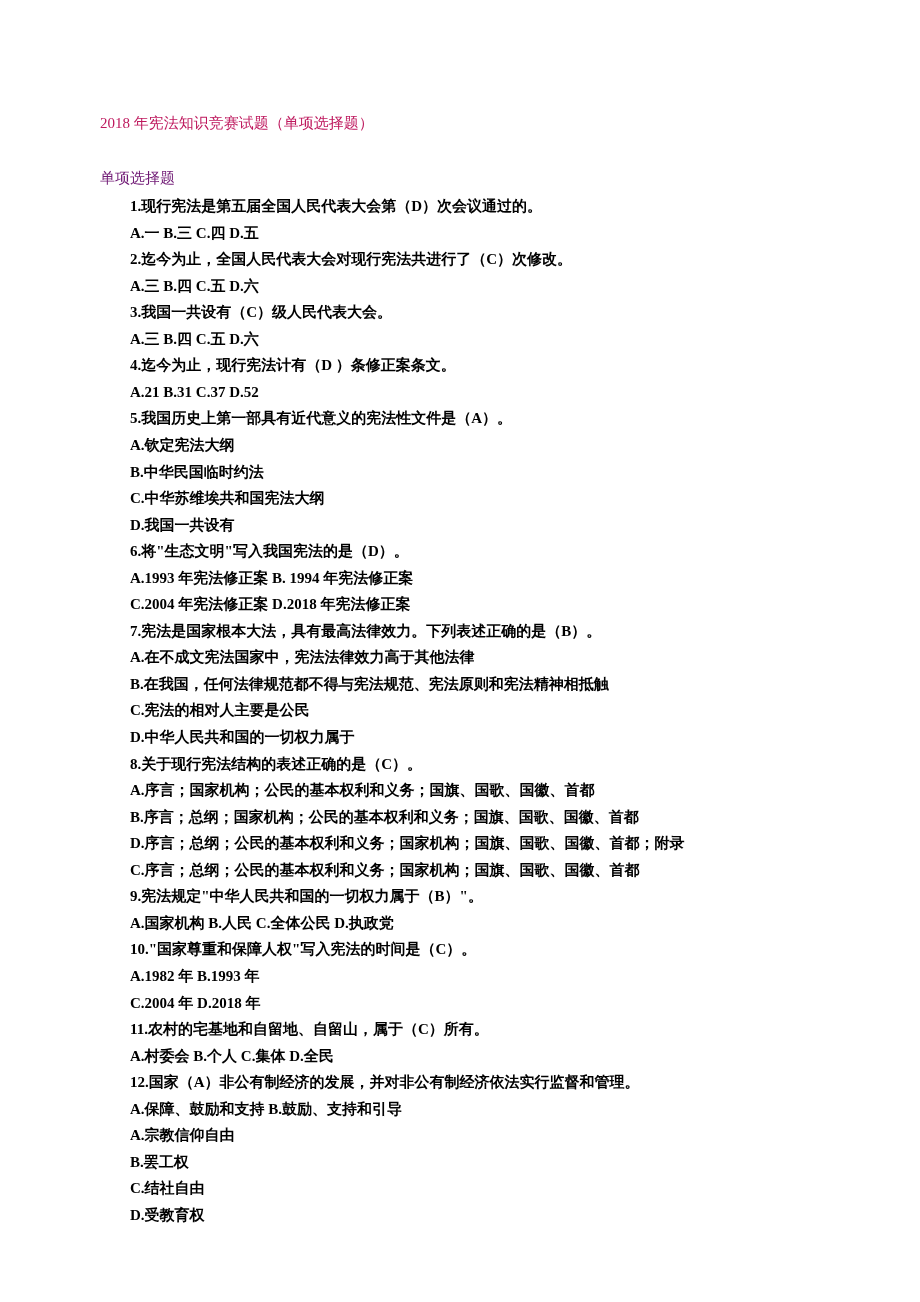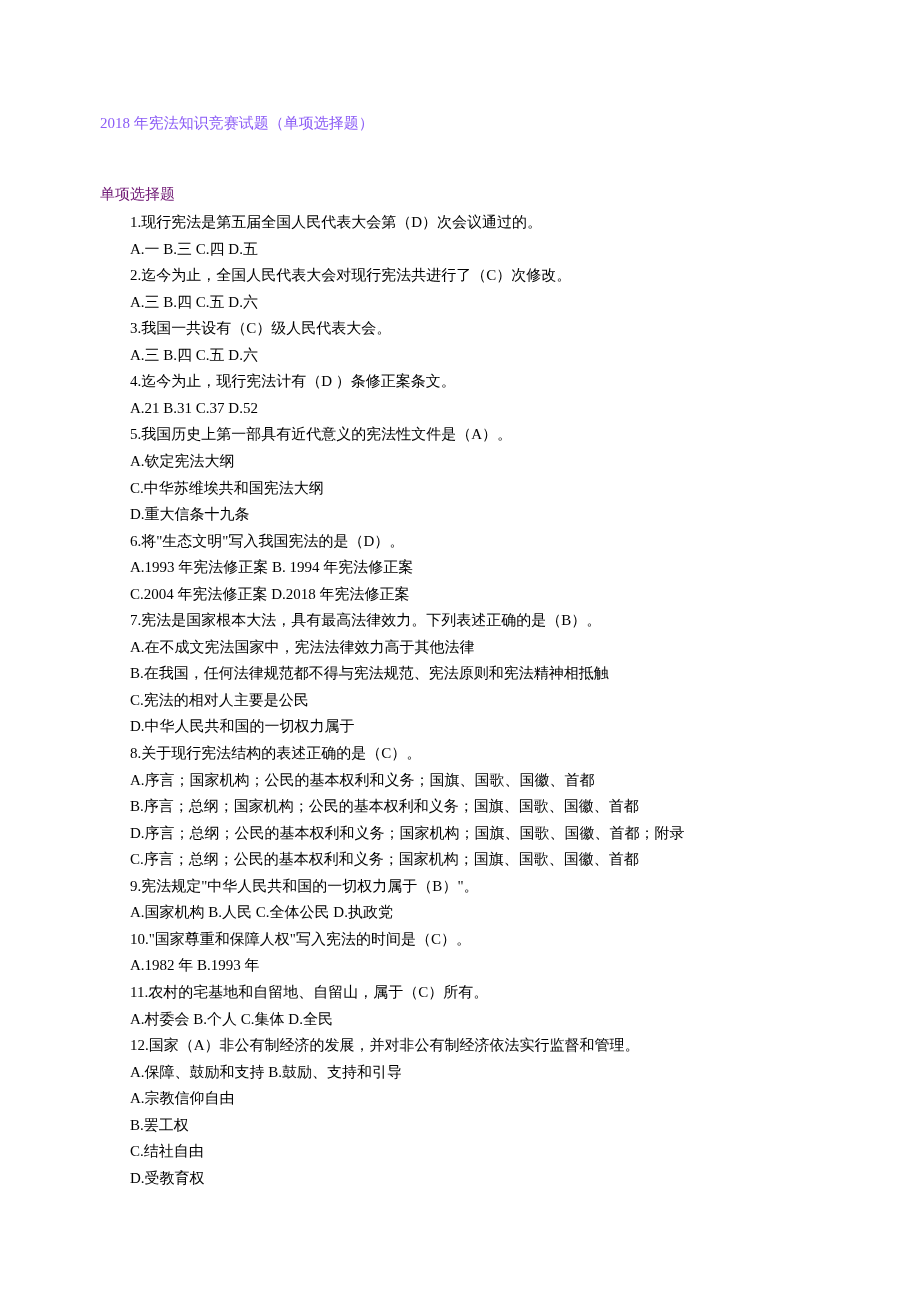--- a/index.html
+++ b/index.html
@@ -7,69 +7,72 @@
       background: #ffffff;
       margin: 0;
       padding: 110px 100px 60px 100px;
       width: 920px;
       box-sizing: border-box;
       font-size: 15px;
       color: #000000;
       line-height: 1.77;
     }
     .title {
-      color: #8b5cf6;
-      margin-bottom: 44px;
+      color: #be185d;
+      margin-bottom: 28px;
     }
     .section-heading {
       color: #701a75;
       margin-bottom: 2px;
     }
     .question {
       margin: 0;
       padding-left: 2em;
+      font-weight: bold;
     }
   </style>
 </head>
 <body>
 
 <div class="title">2018 年宪法知识竞赛试题（单项选择题）</div>
 
 <div class="section-heading">单项选择题</div>
 
 <div id="content">
     <div class="question">1.现行宪法是第五届全国人民代表大会第（D）次会议通过的。</div>
     <div class="question">A.一  B.三  C.四  D.五</div>
     <div class="question">2.迄今为止，全国人民代表大会对现行宪法共进行了（C）次修改。</div>
     <div class="question">A.三  B.四  C.五  D.六</div>
     <div class="question">3.我国一共设有（C）级人民代表大会。</div>
     <div class="question">A.三  B.四  C.五  D.六</div>
     <div class="question">4.迄今为止，现行宪法计有（D ）条修正案条文。</div>
     <div class="question">A.21 B.31 C.37 D.52</div>
     <div class="question">5.我国历史上第一部具有近代意义的宪法性文件是（A）。</div>
     <div class="question">A.钦定宪法大纲</div>
+    <div class="question">B.中华民国临时约法</div>
     <div class="question">C.中华苏维埃共和国宪法大纲</div>
-    <div class="question">D.重大信条十九条</div>
+    <div class="question">D.我国一共设有</div>
     <div class="question">6.将"生态文明"写入我国宪法的是（D）。</div>
     <div class="question">A.1993 年宪法修正案 B. 1994 年宪法修正案</div>
     <div class="question">C.2004 年宪法修正案 D.2018 年宪法修正案</div>
     <div class="question">7.宪法是国家根本大法，具有最高法律效力。下列表述正确的是（B）。</div>
     <div class="question">A.在不成文宪法国家中，宪法法律效力高于其他法律</div>
     <div class="question">B.在我国，任何法律规范都不得与宪法规范、宪法原则和宪法精神相抵触</div>
     <div class="question">C.宪法的相对人主要是公民</div>
     <div class="question">D.中华人民共和国的一切权力属于</div>
     <div class="question">8.关于现行宪法结构的表述正确的是（C）。</div>
     <div class="question">A.序言；国家机构；公民的基本权利和义务；国旗、国歌、国徽、首都</div>
     <div class="question">B.序言；总纲；国家机构；公民的基本权利和义务；国旗、国歌、国徽、首都</div>
     <div class="question">D.序言；总纲；公民的基本权利和义务；国家机构；国旗、国歌、国徽、首都；附录</div>
     <div class="question">C.序言；总纲；公民的基本权利和义务；国家机构；国旗、国歌、国徽、首都</div>
     <div class="question">9.宪法规定"中华人民共和国的一切权力属于（B）"。</div>
     <div class="question">A.国家机构 B.人民 C.全体公民 D.执政党</div>
     <div class="question">10."国家尊重和保障人权"写入宪法的时间是（C）。</div>
     <div class="question">A.1982 年  B.1993 年</div>
+    <div class="question">C.2004 年  D.2018 年</div>
     <div class="question">11.农村的宅基地和自留地、自留山，属于（C）所有。</div>
     <div class="question">A.村委会  B.个人  C.集体  D.全民</div>
     <div class="question">12.国家（A）非公有制经济的发展，并对非公有制经济依法实行监督和管理。</div>
     <div class="question">A.保障、鼓励和支持  B.鼓励、支持和引导</div>
     <div class="question">A.宗教信仰自由</div>
     <div class="question">B.罢工权</div>
     <div class="question">C.结社自由</div>
     <div class="question">D.受教育权</div>
   </div>
 

